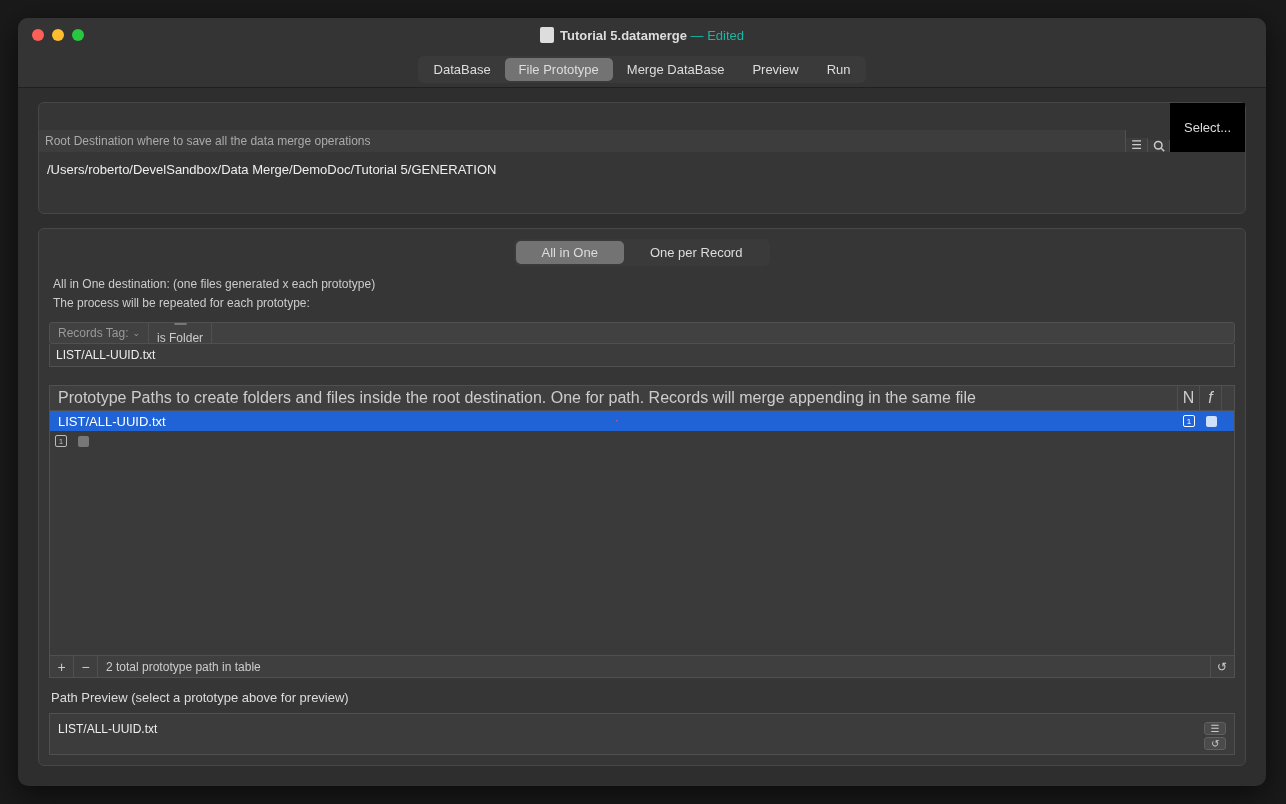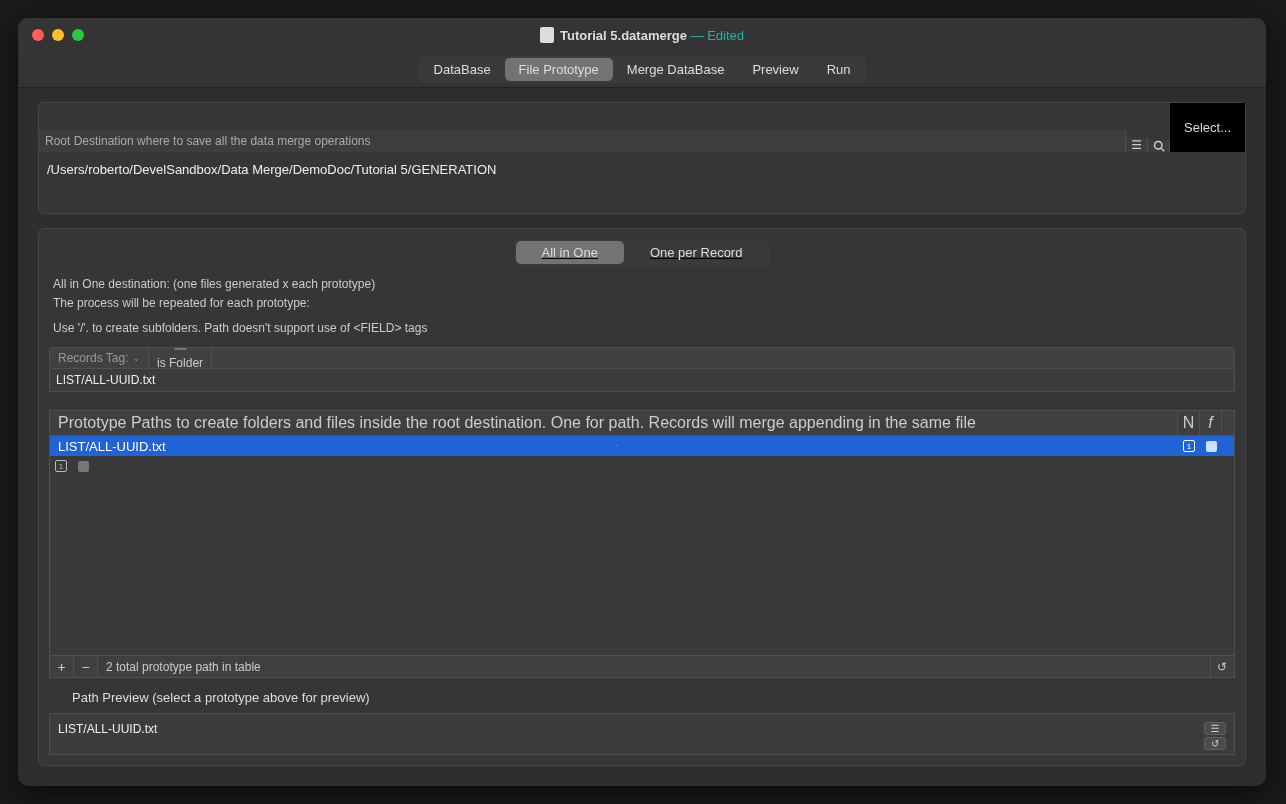--- a/index.html
+++ b/index.html
@@ -20,21 +20,21 @@
   .seg-btn.active { background: #737373; }
   .content { flex: 1; padding: 14px 20px 20px 20px; display: flex; flex-direction: column; gap: 14px; overflow: hidden; }
   .panel { background: #363636; border: 1px solid #474747; border-radius: 6px; }
   .destpanel { display: flex; flex-direction: column; }
   .dest-header { display: flex; align-items: flex-end; }
   .dest-label { flex: 1; font-size: 12px; color: #aaa; padding: 4px 6px; background: #3d3d3d; border-right: 1px solid #505050; }
   .icon-btn { width: 22px; display: flex; align-items: center; justify-content: center; background: #3d3d3d; border-right: 1px solid #505050; cursor: pointer; color: #ccc; font-size: 12px; }
   .select-btn { padding: 17px 14px; background: #000000; color: #ddd; font-size: 13px; display: flex; align-items: center; cursor: pointer; }
   .dest-path { padding: 10px 8px 36px 8px; font-size: 13px; color: #eee; }
   .mainpanel { flex: 1; display: flex; flex-direction: column; padding: 10px 10px 10px 10px; }
-  .mode-seg-wrap { display: flex; justify-content: center; margin-bottom: 10px; text-decoration: underline; }
+  .mode-seg-wrap { display: flex; justify-content: center; margin-bottom: 10px; }
   .help-text { font-size: 12px; color: #ccc; line-height: 17px; padding: 0 4px 8px 4px; }
   .help-text .row { margin-bottom: 2px; }
   .insert-bar { display: flex; height: 22px; border: 1px solid #505050; border-radius: 3px; overflow: hidden; background: #414141; }
   .insert-tag { padding: 2px 8px; font-size: 12px; color: #999; border-right: 1px solid #505050; display: flex; align-items: center; gap: 4px; }
   .insert-tag .chev { font-size: 9px; }
   .isfolder { display: flex; align-items: center; gap: 6px; padding: 0 8px; font-size: 12px; color: #ccc; border-right: 1px solid #505050; flex-direction: column; }
   .checkbox { width: 13px; height: 13px; border: 1px solid #777; border-radius: 3px; background: #555; }
   .text-input-row { border: 1px solid #505050; border-top: none; padding: 4px 6px; font-size: 12px; color: #eee; background: #3c3c3c; }
   .table { flex: 1; margin-top: 18px; border: 1px solid #505050; display: flex; flex-direction: column; background: #3a3a3a; }
   .thead { display: flex; font-size: 16px; color: #ccc; background: #3f3f3f; border-bottom: 1px solid #505050; }
@@ -51,21 +51,21 @@
   .td-f { width: 22px; display: flex; justify-content: center; align-items: center; }
   .td-spare { width: 12px; }
   .mini-icon { width: 12px; height: 12px; border: 1px solid #bbb; border-radius: 2px; font-size: 8px; display: flex; align-items: center; justify-content: center; color: #bbb; }
   .trow.selected .mini-icon { border-color: #fff; color: #fff; }
   .mini-square { width: 11px; height: 11px; background: #777; border-radius: 2px; }
   .trow.selected .mini-square { background: #cfe0ff; }
   .tfoot { display: flex; align-items: center; height: 22px; background: #3f3f3f; border-top: 1px solid #505050; font-size: 12px; color: #ccc; }
   .foot-btn { width: 24px; height: 100%; display: flex; align-items: center; justify-content: center; border-right: 1px solid #505050; cursor: pointer; font-size: 14px; }
   .foot-text { flex: 1; padding: 0 8px; }
   .foot-refresh { width: 24px; height: 100%; display: flex; align-items: center; justify-content: center; border-left: 1px solid #505050; cursor: pointer; }
-  .preview-label { font-size: 13px; color: #ddd; margin-top: 12px; padding: 0 2px; margin-left: 21px; }
+  .preview-label { font-size: 13px; color: #ddd; margin-top: 12px; padding: 0 2px; }
   .preview-box { margin-top: 8px; border: 1px solid #505050; background: #3c3c3c; padding: 8px; font-size: 12px; color: #eee; height: 42px; position: relative; display: flex; }
   .preview-text-area { flex: 1; }
   .preview-sidebtns { width: 22px; display: flex; flex-direction: column; gap: 2px; }
   .side-btn { width: 22px; height: 14px; background: #4b4b4b; border: 1px solid #606060; border-radius: 3px; display: flex; align-items: center; justify-content: center; font-size: 10px; color: #ccc; cursor: pointer; }
   .reload-glyph { display:inline-block; transform: scaleX(-1); }
 </style>
 </head>
 <body>
 
 <div class="window">
@@ -115,21 +115,20 @@
       <div class="mode-seg-wrap">
         <div class="segmented">
           <div class="seg-btn active" style="padding:4px 26px">All in One</div>
           <div class="seg-btn" style="padding:4px 26px">One per Record</div>
         </div>
       </div>
 
       <div class="help-text">
         <div class="row">All in One destination: (one files generated x each prototype)</div>
         <div class="row">The process will be repeated for each prototype:</div>
-        <div class="row" style="margin-top:8px">Use '/'. to create subfolders. Path doesn't support use of &lt;FIELD&gt; tags</div>
       </div>
 
       <div class="insert-bar">
         <div class="insert-tag">
           <span>Records Tag:</span>
           <span class="chev">⌄</span>
         </div>
         <div class="isfolder">
           <span class="checkbox"></span>
           <span>is Folder</span>

